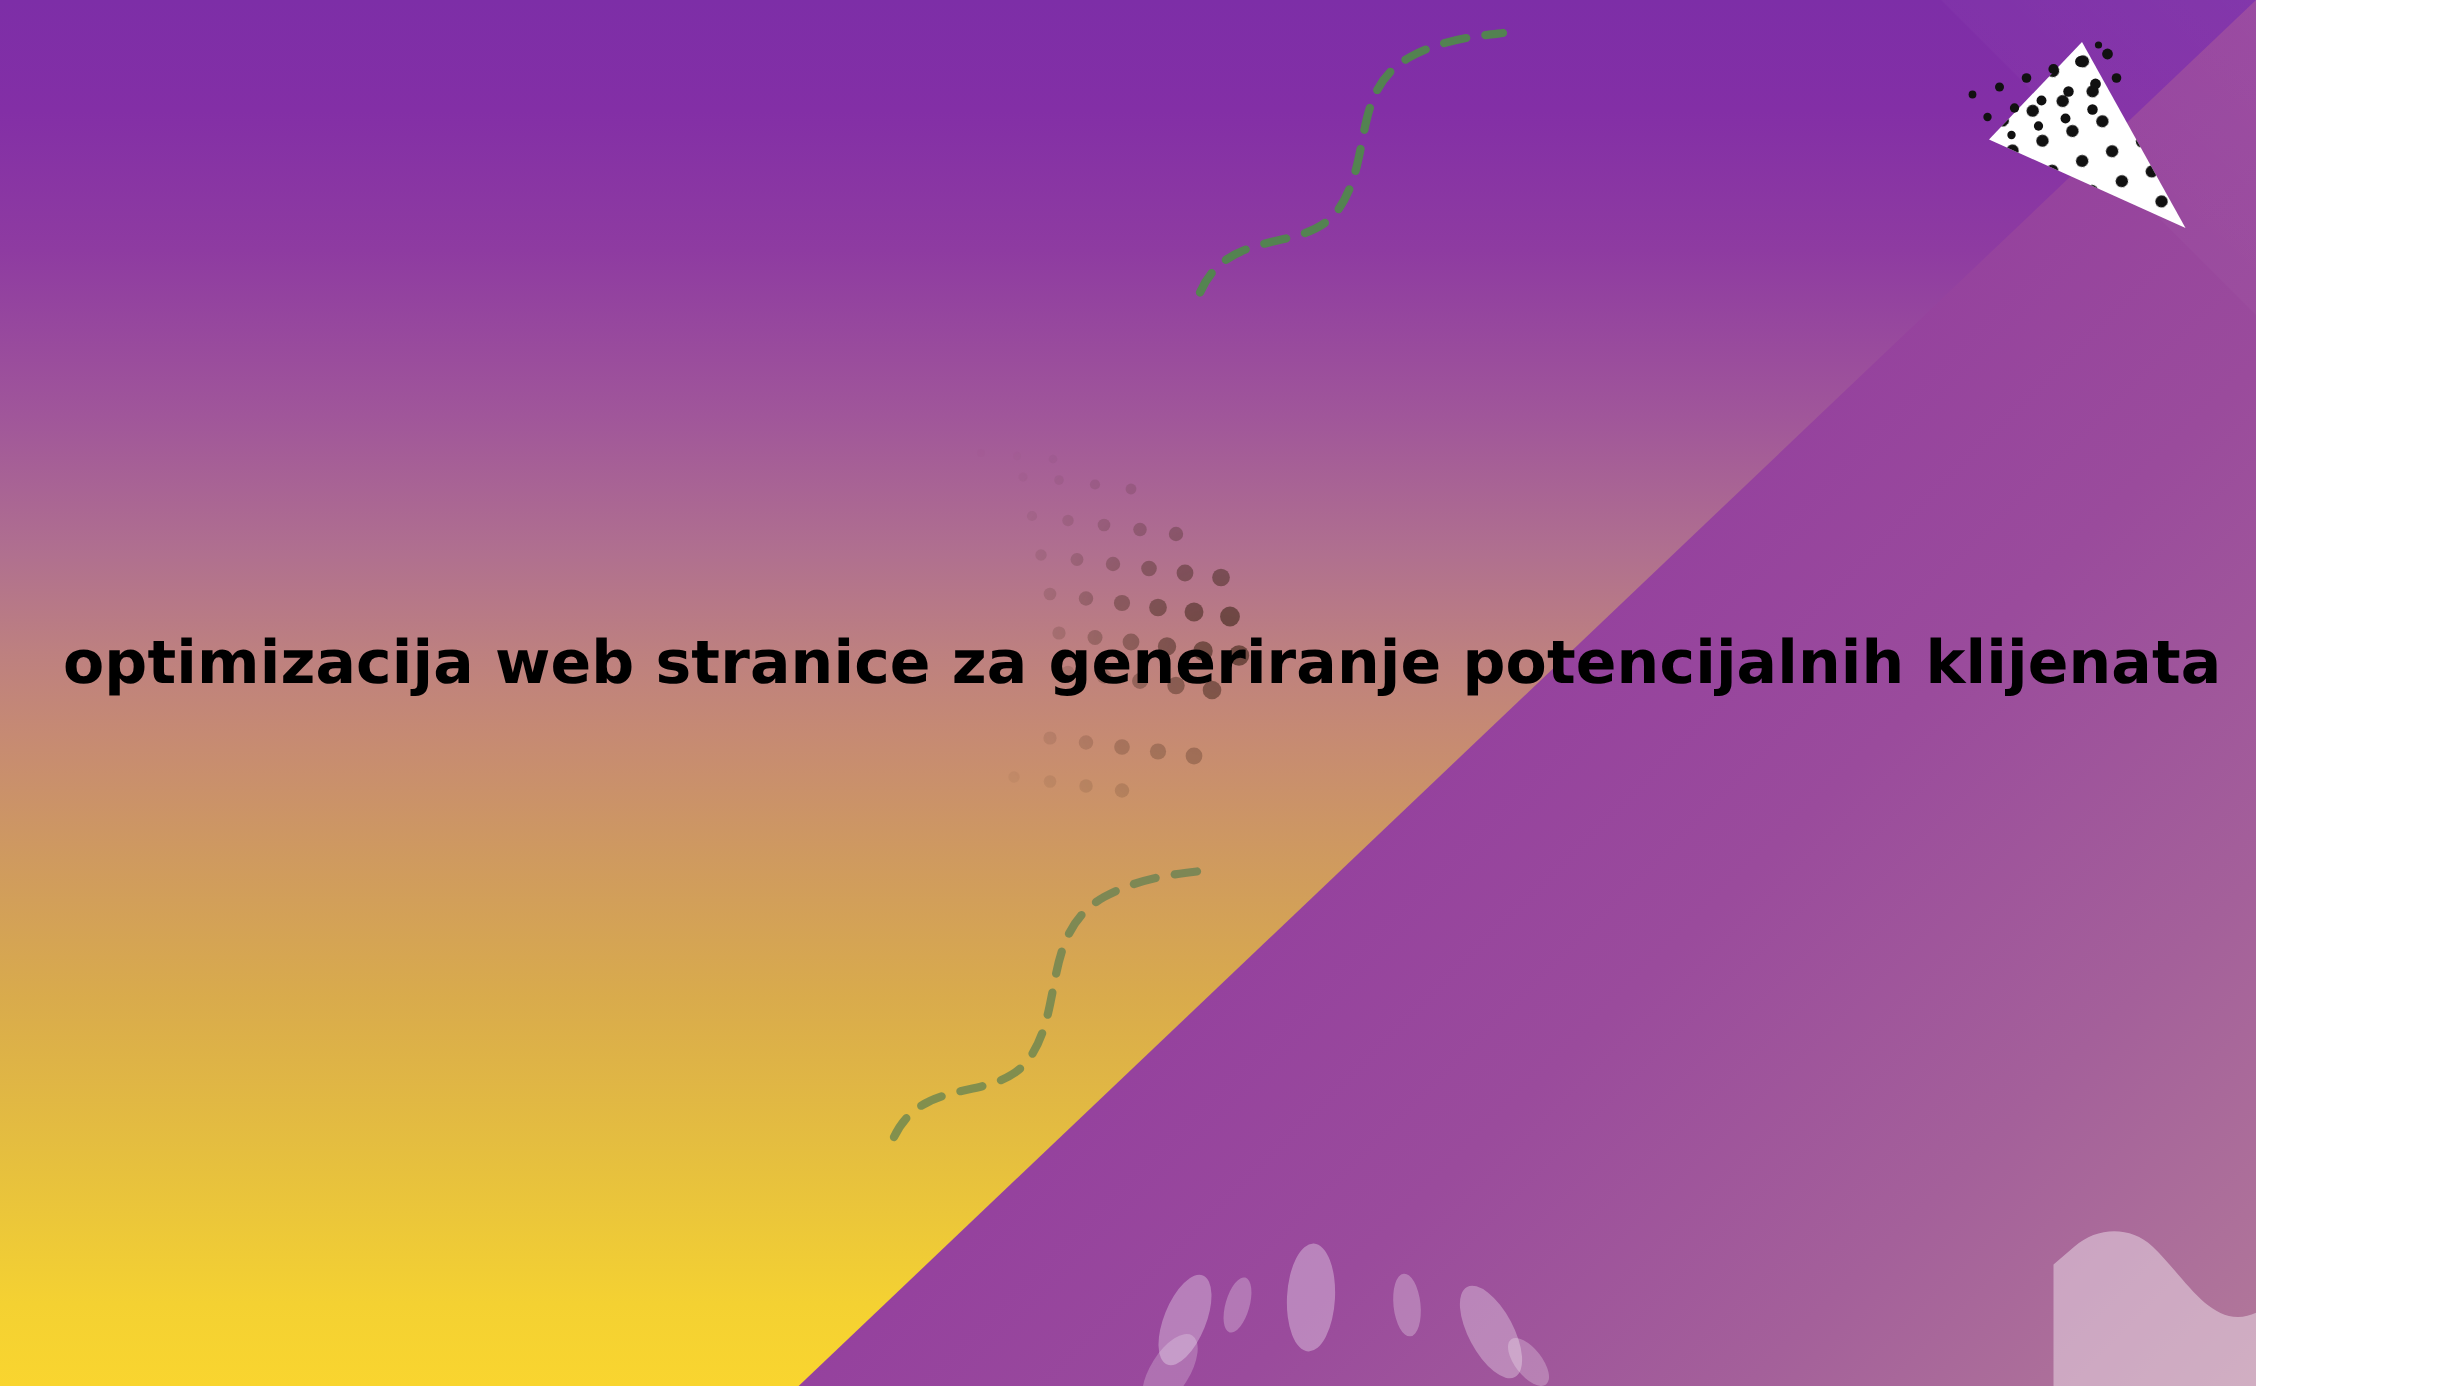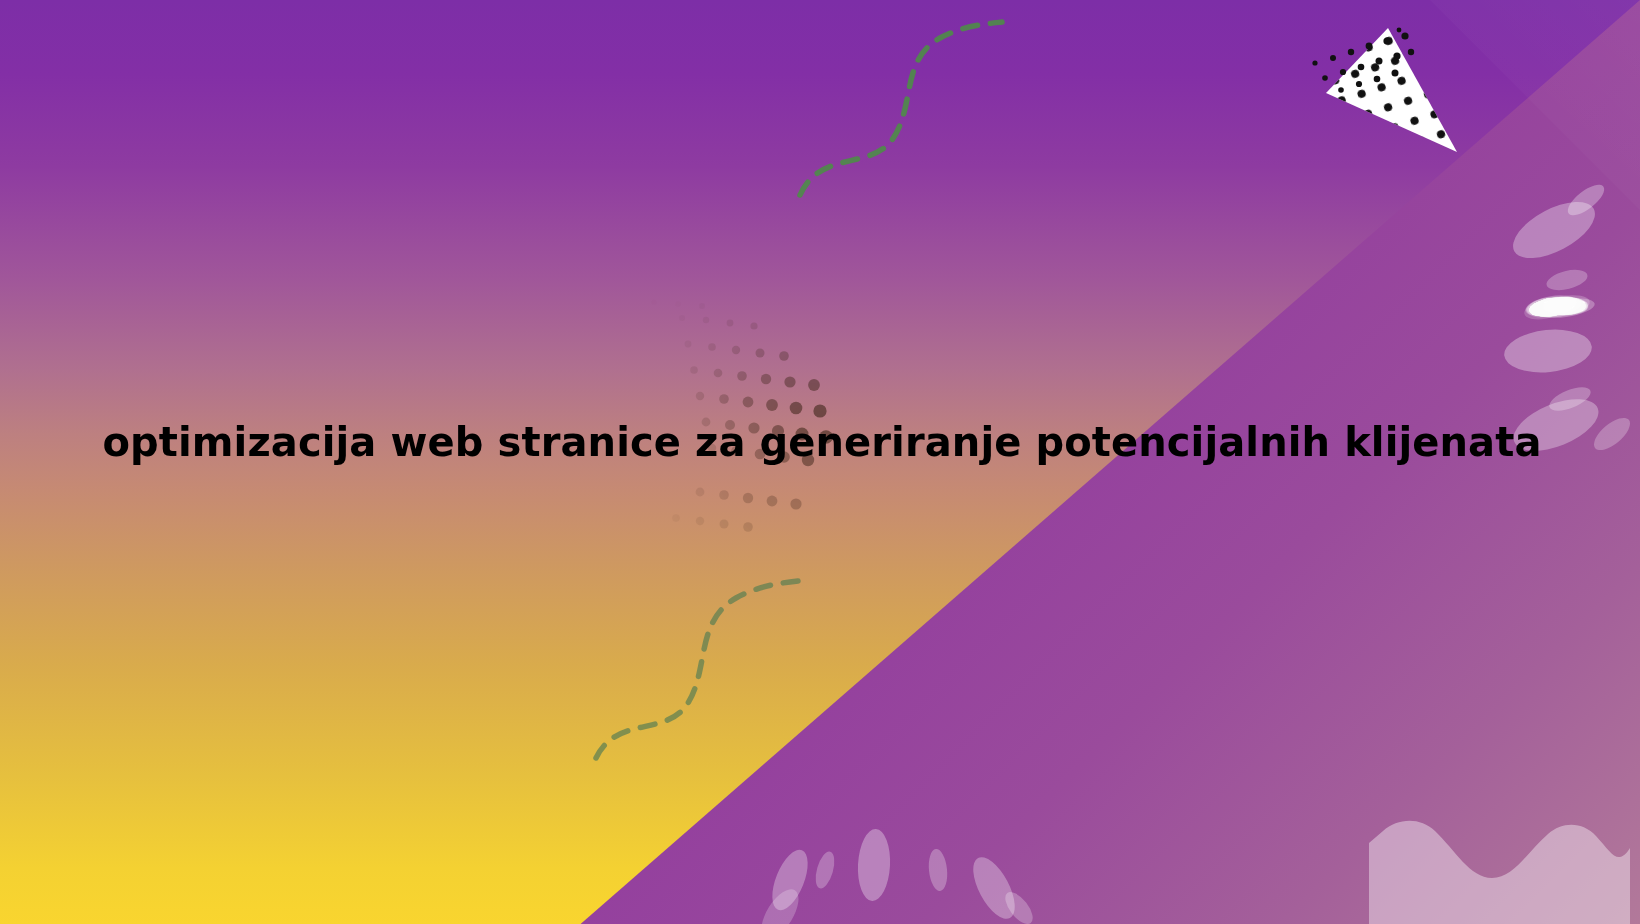--- a/index.html
+++ b/index.html
@@ -2,25 +2,24 @@
 <html><head>
 <meta charset="utf-8">
 <style>
   html, body {
     margin: 0;
     padding: 0;
     background: #ffffff;
   }
   #stage {
     position: relative;
-    width: 1640px;
+    width: 1504px;
     height: 924px;
     overflow: hidden;
     font-family: "DejaVu Sans", "Liberation Sans", sans-serif;
-    text-align: center;
   }
 
   
   .bg-base {
     position: absolute;
     inset: 0;
     background: linear-gradient(180deg,
         #7d2ea7   0%,
         #832fa6   8%,
         #8e3ba1  18%,

